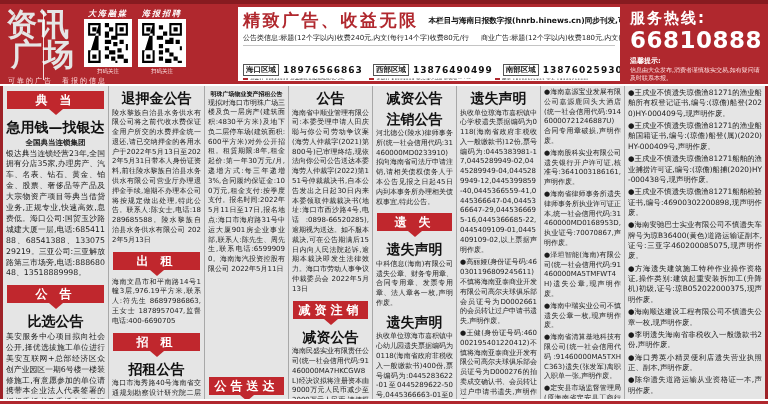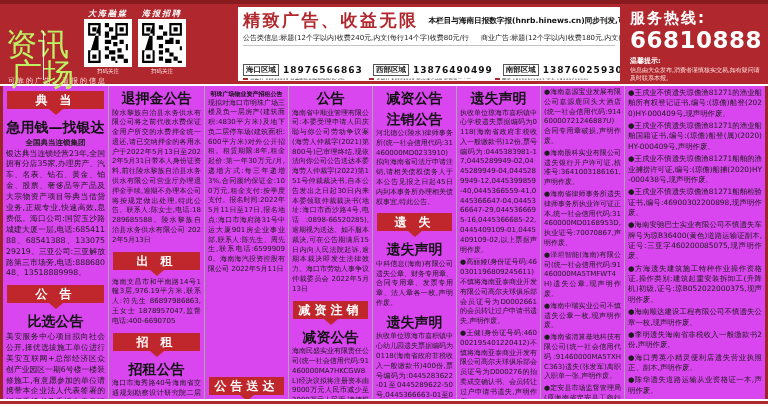--- a/index.html
+++ b/index.html
@@ -1,20 +1,20 @@
 <!DOCTYPE html>
 <html><head>
 <meta charset="utf-8">
 <style>
   html,body{margin:0;padding:0;background:#fff;}
   body{width:768px;height:408px;overflow:hidden;font-family:"DejaVu Sans","Liberation Sans",sans-serif;}
   
   .header{height:84px;background:#b0282e;border-top:4px solid #871b20;box-sizing:border-box;display:flex;}
   .hd-left{flex:0 0 228px;display:flex;padding:5px 2px 2px 6px;gap:5px;}
-  .logo{color:#bef264;font-weight:normal;font-size:31px;line-height:.98;letter-spacing:1px;position:relative;padding-right:4px;margin-top:20px;}
+  .logo{color:#e5e5e5;font-weight:bold;font-size:31px;line-height:.98;letter-spacing:1px;position:relative;padding-right:4px;}
   .logo::after{content:'';position:absolute;left:50%;top:2px;bottom:2px;width:1px;background:rgba(255,255,255,.85);}
   .logo .l2{padding-left:5px;}
   .qr-wrap{display:flex;gap:6px;}
   .qr-box{display:flex;flex-direction:column;align-items:center;}
   .qr-cap{color:#fff;font-size:8px;font-weight:bold;font-style:italic;letter-spacing:2px;line-height:1.2;}
   .qr-svg{background:#fff;border:2px solid #fff;width:44px;height:44px;}
   .qr-sub{color:#ffe9ea;font-size:5.5px;margin-top:1px;}
   .left-tag{color:#ffdadb;font-size:7px;position:absolute;left:8px;top:72px;letter-spacing:2px;}
   .header{position:relative;}
   
@@ -32,21 +32,21 @@
   .mini-label{background:#b0282e;color:#fff;font-size:5px;writing-mode:vertical-rl;text-align:center;padding:1px 0;line-height:1;}
   .mini-rows{display:flex;flex-direction:column;}
   .mini-row{font-size:4.6px;color:#333;line-height:1.35;white-space:nowrap;overflow:hidden;}
   
   .hd-right{flex:0 0 130px;color:#fff;padding:5px 6px 10px 8px;box-sizing:border-box;}
   .hot-label{font-size:15px;font-weight:bold;letter-spacing:2px;}
   .hot-num{font-size:23px;font-weight:bold;letter-spacing:.5px;line-height:1.05;}
   .tips-t{font-size:7px;font-weight:bold;margin-top:4px;}
   .tips-x{font-size:6px;line-height:1.35;color:#ffe3e4;}
   
-  .board{height:313px;display:flex;border-left:3px solid #9e2228;border-right:3px solid #9e2228;box-sizing:border-box;margin-top:2px;overflow:hidden;background:#d946ef;}
+  .board{height:313px;display:flex;border-left:3px solid #9e2228;border-right:3px solid #9e2228;box-sizing:border-box;margin-top:2px;overflow:hidden;background:#e5e5e5;}
   .col{display:flex;flex-direction:column;padding:2px 3px;border-right:1px solid #a8a8a8;box-sizing:border-box;overflow:hidden;}
   .col:last-child{border-right:none;}
   .col:nth-child(1){width:106px;}
   .col:nth-child(2){width:96px;}
   .col:nth-child(3),.col:nth-child(4),.col:nth-child(5),.col:nth-child(6),.col:nth-child(7){width:84px;}
   .col:nth-child(8){flex:1;}
   .ribbon{position:relative;background:#c0272d;color:#fff;font-weight:bold;font-size:12px;letter-spacing:4px;text-align:center;line-height:18px;height:18px;margin:3px 1px 8px;flex:0 0 auto;}
   .ribbon::after{content:'';position:absolute;left:50%;bottom:-6px;transform:translateX(-50%);border-left:7px solid transparent;border-right:7px solid transparent;border-top:6px solid #c0272d;}
   .push{margin-top:auto;margin-bottom:2px;}
   .ad-title{font-weight:bold;color:#111;text-align:center;white-space:nowrap;margin:2px 0 1px;line-height:1.25;}

